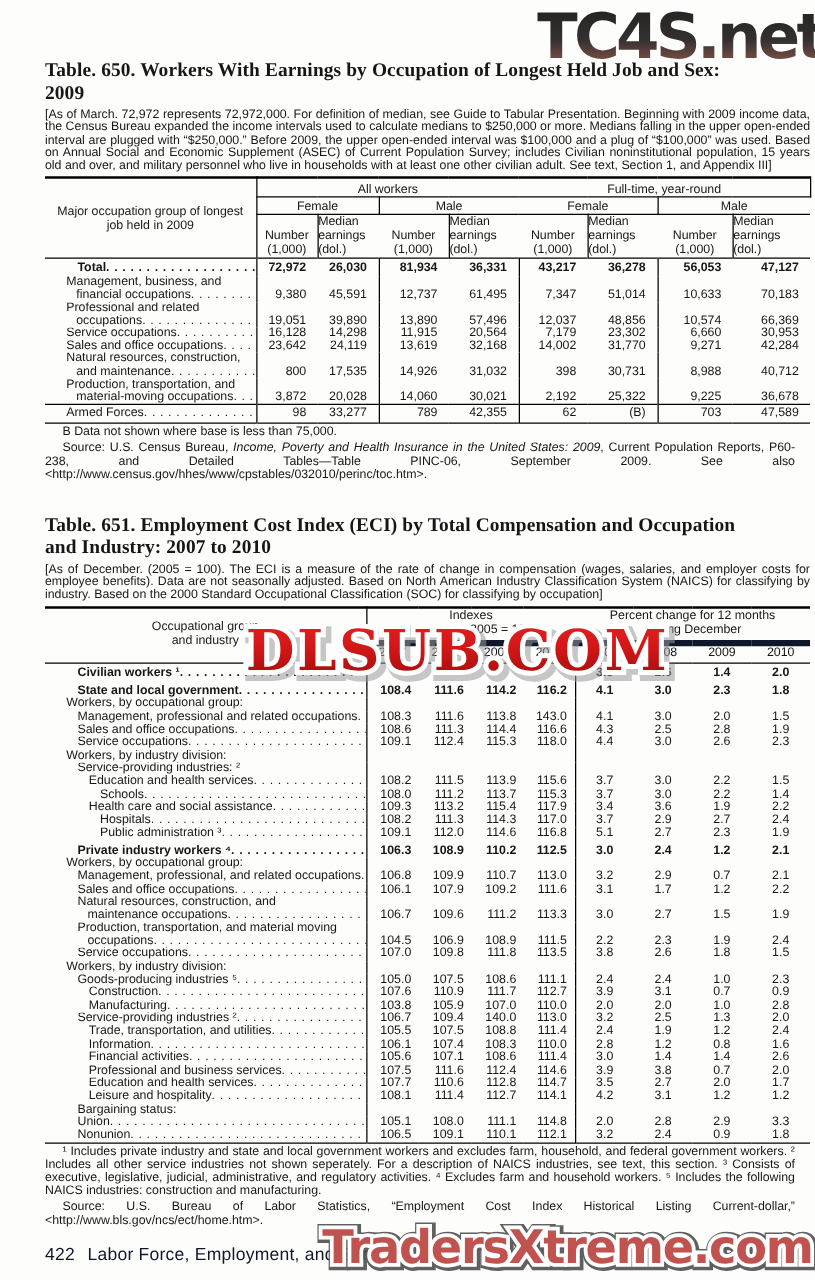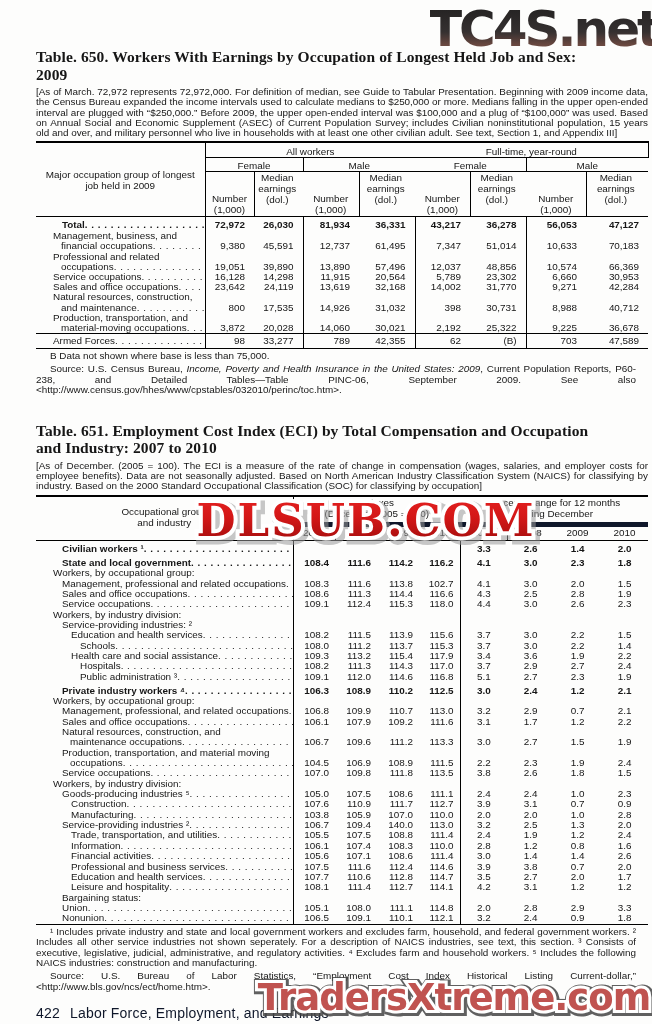--- a/index.html
+++ b/index.html
@@ -17,21 +17,21 @@
   td,th{padding:0;margin:0;font-weight:normal;}
 
   
   #t650{border-top:2.4px solid #000;border-bottom:1.6px solid #000;}
   #t650 thead{border-bottom:1.6px solid #000;}
   #t650 th{vertical-align:bottom;text-align:center;line-height:11px;}
   #t650 .gline{border-bottom:1px solid #000;height:14px;}
   #t650 .sline{border-bottom:1px solid #000;height:13px;}
   #t650 .stubhead{vertical-align:middle;text-align:center;line-height:11px;font-size:9.9px;}
   #t650 .numhead{padding-bottom:1px;}
-  #t650 .medhead{text-align:center;padding-right:3px;padding-bottom:11px;}
+  #t650 .medhead{text-align:left;padding-right:3px;padding-bottom:1px;}
   #t650 td{vertical-align:bottom;line-height:10.2px;}
   #t650 td.num{text-align:right;padding-right:9px;}
   #t650 tr>:nth-child(1),#t650 tr>:nth-child(3),#t650 tr>:nth-child(5),#t650 tr>:nth-child(7){border-right:1px solid #000;}
   #t650 tbody tr.b td{font-weight:bold;padding-top:2.5px;padding-bottom:1px;}
   #t650 tbody tr.rule td{border-top:1px solid #000;padding-top:2px;padding-bottom:2px;}
 
   
   #t651{border-top:2.2px solid #000;border-bottom:1.6px solid #000;margin-top:2px;}
   #t651 thead{border-bottom:1.6px solid #000;}
   #t651 th{vertical-align:middle;text-align:center;line-height:10.8px;}
@@ -208,21 +208,21 @@
             <td class="stub i0">
               <div class="ln first ll">
                 <span class="t">Service occupations</span>
                 <span class="leader"></span>
               </div>
             </td>
             <td class="num">16,128</td>
             <td class="num">14,298</td>
             <td class="num">11,915</td>
             <td class="num">20,564</td>
-            <td class="num">5,789</td>
+            <td class="num">7,179</td>
             <td class="num">23,302</td>
             <td class="num">6,660</td>
             <td class="num">30,953</td>
           </tr>
           <tr>
             <td class="stub i0">
               <div class="ln first ll">
                 <span class="t">Sales and office occupations</span>
                 <span class="leader"></span>
               </div>
@@ -384,21 +384,21 @@
           <tr>
             <td class="stub i1">
               <div class="ln first ll">
                 <span class="t">Management, professional and related occupations</span>
                 <span class="leader"></span>
               </div>
             </td>
             <td class="idx">108.3</td>
             <td class="idx">111.6</td>
             <td class="idx">113.8</td>
-            <td class="idx">102.7</td>
+            <td class="idx">143.0</td>
             <td class="pct">4.1</td>
             <td class="pct">3.0</td>
             <td class="pct">2.0</td>
             <td class="pct">1.5</td>
           </tr>
           <tr>
             <td class="stub i1">
               <div class="ln first ll">
                 <span class="t">Sales and office occupations</span>
                 <span class="leader"></span>

